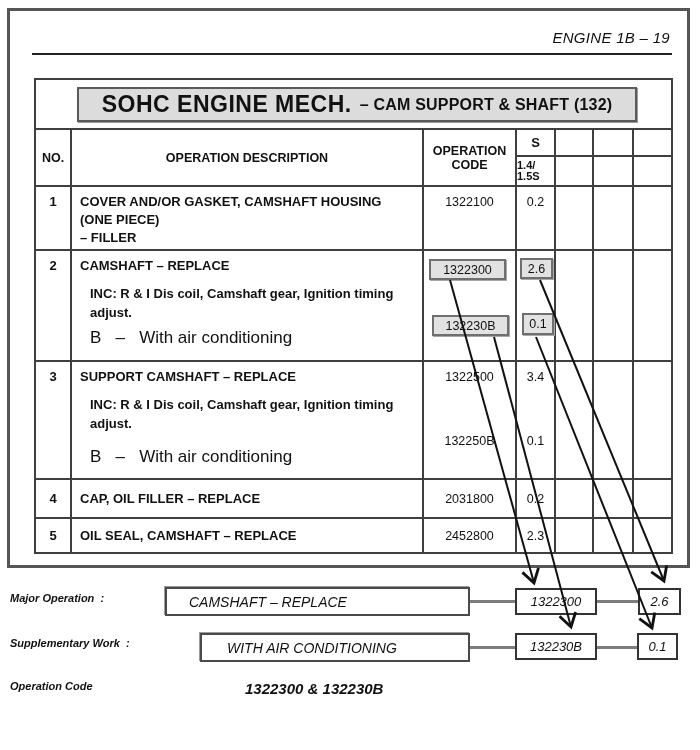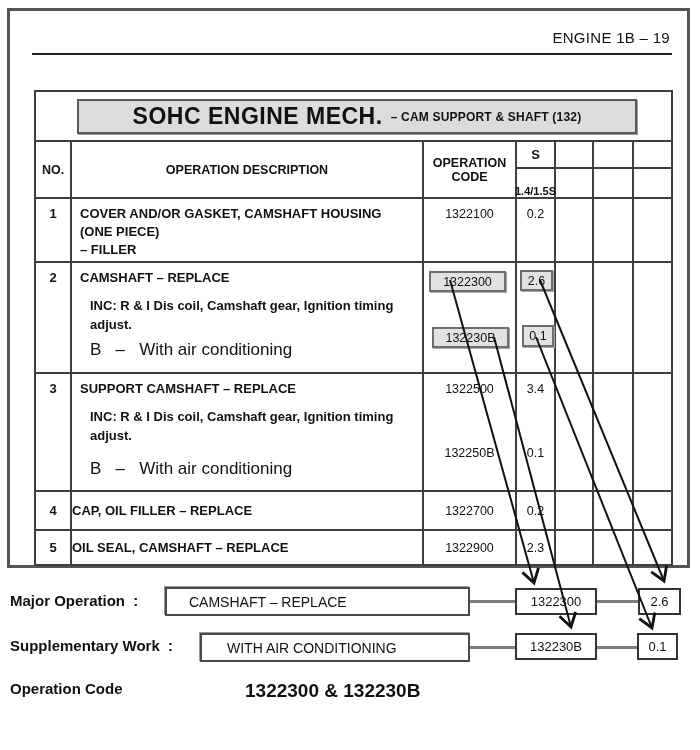--- a/index.html
+++ b/index.html
@@ -1,63 +1,63 @@
 <!DOCTYPE html>
 <html><head>
 <meta charset="utf-8">
 <style>
   html,body{margin:0;padding:0;background:#fff;}
   #canvas{position:relative;width:700px;height:750px;background:#fff;overflow:hidden;
           font-family:"Liberation Sans",sans-serif;color:#111;}
-  .abs{position:absolute;}
+  .abs{position:absolute;font-style:italic;}
 
   
   #frame{left:7px;top:8px;width:683px;height:560px;border:3px solid #555;box-sizing:border-box;}
   #doc-header{top:29px;right:30px;font-size:15px;letter-spacing:.3px;}
   #hrule{left:32px;top:53px;width:640px;border-top:2px solid #222;}
 
   
-  #optable{position:absolute;left:34px;top:78px;border-collapse:collapse;table-layout:fixed;width:637px;margin-top:12px;}
+  #optable{position:absolute;left:34px;top:78px;border-collapse:collapse;table-layout:fixed;width:637px;}
   #optable td{border:2px solid #3f3f3f;vertical-align:top;padding:0;box-sizing:border-box;}
   .title-cell{height:50px;}
   #title-box{position:relative;margin:7px 0 0 41px;width:560px;height:35px;background:#dcdcdc;
              border:2px solid #5a5a5a;box-shadow:1px 1px 0 #9a9a9a;box-sizing:border-box;
              display:flex;align-items:center;justify-content:center;}
   #title-box .t1{font-size:23px;font-weight:bold;letter-spacing:.5px;}
-  #title-box .t2{font-size:12px;font-weight:bold;margin-left:8px;letter-spacing:.2px;}
+  #title-box .t2{font-size:16px;font-weight:bold;margin-left:8px;letter-spacing:.2px;}
 
   .hrow td{height:57px;}
   .hcell{display:flex;align-items:center;justify-content:center;height:100%;
          font-weight:bold;font-size:12.5px;text-align:center;}
   .split{display:flex;flex-direction:column;height:100%;}
   .split .top{height:27px;border-bottom:2px solid #3f3f3f;display:flex;align-items:center;
               justify-content:center;font-weight:bold;font-size:13px;box-sizing:border-box;}
-  .split .bot{flex:1;display:flex;flex-direction:row;align-items:flex-end;justify-content:center;
+  .split .bot{flex:1;display:flex;flex-direction:column;align-items:flex-start;justify-content:center;
               font-weight:bold;font-size:11px;line-height:11px;}
 
   .no-cell{text-align:center;font-weight:bold;font-size:13px;padding-top:7px !important;}
   .desc-cell{padding:6px 8px 0 8px !important;font-size:13px;font-weight:bold;line-height:18px;}
   .desc-cell .inc{margin:9px 0 0 10px;line-height:19px;}
   .desc-cell .note{margin:7px 0 0 10px;font-weight:normal;font-size:17px;white-space:pre;}
   .r3 .note{margin-top:15px;}
   .val-cell{position:relative;text-align:center;font-size:12.5px;font-weight:normal;border-radius:14px;}
   .val-top{position:absolute;left:0;right:0;top:8px;}
   .hl-box{position:absolute;background:#e2e2e2;border:2px solid #6f6f6f;box-shadow:1px 1px 0 #a8a8a8;
           box-sizing:border-box;display:flex;align-items:center;justify-content:center;font-size:12.5px;}
   .vmid{vertical-align:middle !important;}
-  .vmid .desc-line{padding-left:0;font-size:13px;font-weight:bold;}
+  .vmid .desc-line{padding-left:8px;font-size:13px;font-weight:bold;}
   .vmid.center{text-align:center;font-size:12.5px;}
 
   
-  .sum-label{font-weight:bold;font-size:15px;white-space:pre;}
+  .sum-label{font-weight:bold;font-size:11px;white-space:pre;}
   .sum-box{border:2px solid #4a4a4a;background:#fff;box-sizing:border-box;display:flex;
            align-items:center;font-size:14px;box-shadow:-1px -1px 0 #9a9a9a;}
   .sum-box.small{justify-content:center;font-size:13px;box-shadow:none;border-color:#333;}
   .conn{height:3px;background:#7d7d7d;}
-  .sum-val{font-weight:bold;font-size:19px;white-space:pre;}
+  .sum-val{font-weight:bold;font-size:15px;white-space:pre;}
 
   #arrow-svg{position:absolute;left:0;top:0;pointer-events:none;z-index:5;}
 </style>
 </head>
 <body>
 
 <div id="canvas">
 
   <div id="frame" class="abs"></div>
   <div id="doc-header" class="abs">ENGINE 1B – 19</div>
@@ -176,33 +176,33 @@
       <td></td>
           <td></td>
           <td></td>
     </tr>
 
     <tr style="height:39px">
       <td class="no-cell vmid" style="padding-top:0 !important;">4</td>
       <td class="vmid">
             <div class="desc-line">CAP, OIL FILLER – REPLACE</div>
           </td>
-      <td class="vmid center">1322700</td>
+      <td class="vmid center">2031800</td>
       <td class="vmid center">0.2</td>
       <td></td>
           <td></td>
           <td></td>
     </tr>
 
     <tr style="height:35px">
       <td class="no-cell vmid" style="padding-top:0 !important;">5</td>
       <td class="vmid">
             <div class="desc-line">OIL SEAL, CAMSHAFT – REPLACE</div>
           </td>
-      <td class="vmid center">1322900</td>
+      <td class="vmid center">2452800</td>
       <td class="vmid center">2.3</td>
       <td></td>
           <td></td>
           <td></td>
     </tr>
   </tbody>
     </table>
 
   <div class="abs sum-label" style="left:10px;top:592px;">Major Operation  :</div>
   <div class="abs sum-box" style="left:165px;top:587px;width:305px;height:29px;padding-left:22px;">CAMSHAFT – REPLACE</div>

